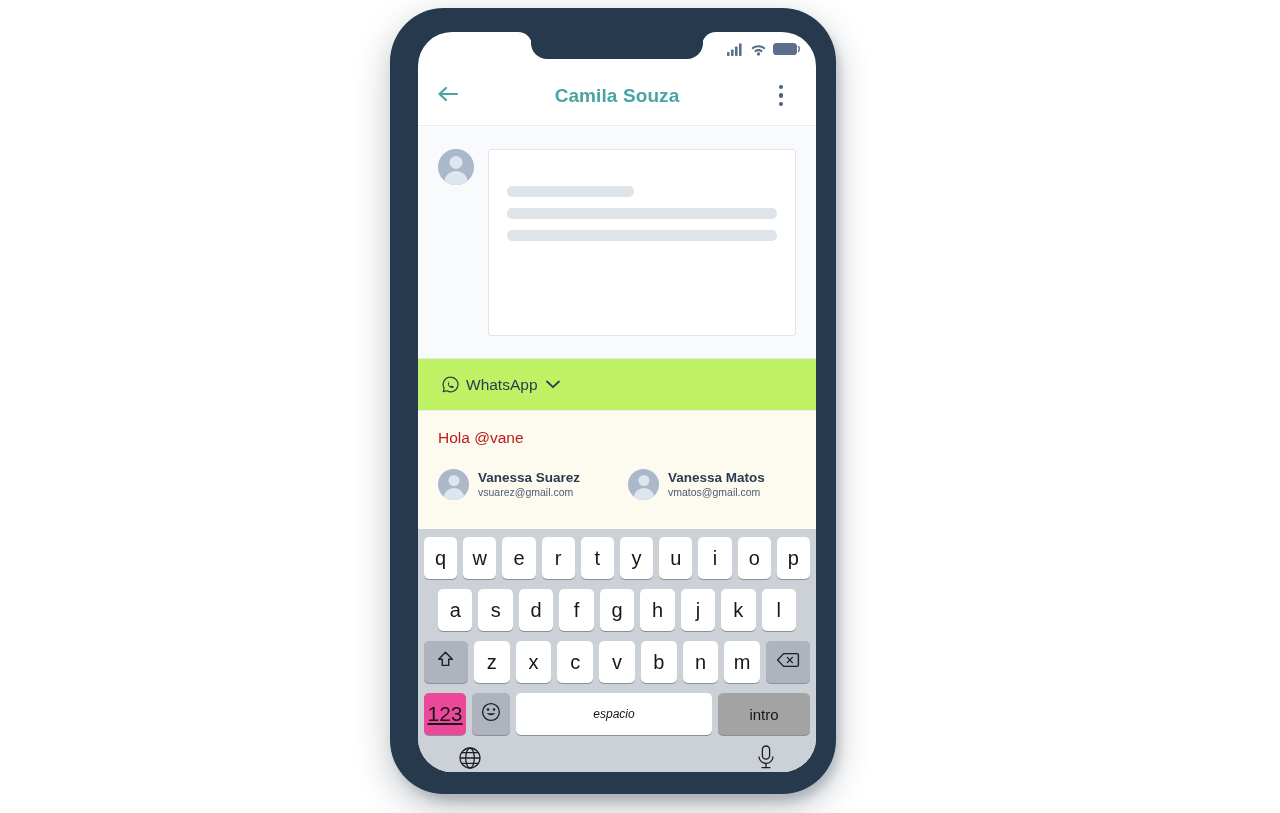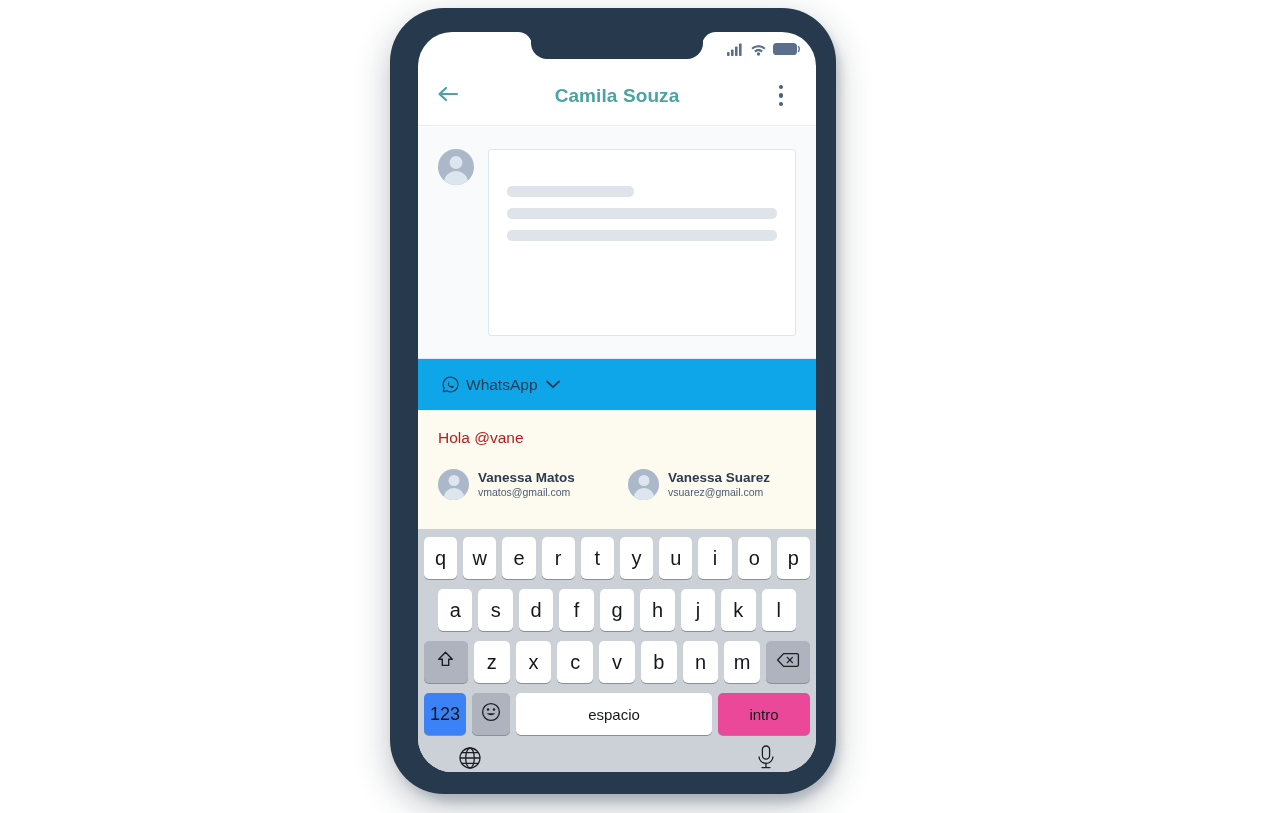--- a/index.html
+++ b/index.html
@@ -183,21 +183,21 @@
     background: #dfe4ea;
   }
   .skel-line.short { width: 47%; }
   .skel-line.full  { width: 100%; }
 
   
   .tabs {
     position: absolute;
     top: 327px; left: 0; right: 0;
     height: 52px;
-    background: #0ea5e9;
+    background: #bef264;
     display: flex;
     align-items: center;
     padding: 0 20px;
     border-bottom: 1px solid #eceff3;
   }
   .tab {
     position: relative;
     height: 52px;
     display: flex;
     align-items: center;
@@ -304,24 +304,24 @@
     user-select: none;
   }
   .kb-row.row2 { padding: 0 17px; }
   .kb-row.row3 { padding: 0 3px; }
   .key.mod {
     background: #aeb3bd;
     flex: 0 0 44px;
     color: #1c1f24;
   }
   .kb-row.row4 { margin-bottom: 6px; padding: 0 3px; }
-  .key.num   { flex: 0 0 42px; font-size: 18px; background: #3b82f6; }
+  .key.num   { flex: 0 0 42px; font-size: 21px; background: #ec4899; text-decoration: underline; }
   .key.emoji { flex: 0 0 38px; background: #aeb3bd; }
-  .key.space { flex: 1 1 auto; font-size: 15px; }
-  .key.enter { flex: 0 0 92px; font-size: 15px; background: #ec4899; }
+  .key.space { flex: 1 1 auto; font-size: 12px; font-style: italic; }
+  .key.enter { flex: 0 0 92px; font-size: 15px; background: #a3a3a3; }
   .kb-bottom {
     display: flex;
     align-items: center;
     justify-content: space-between;
     padding: 2px 36px 0 36px;
     flex: 1;
   }
   .kb-bottom svg { display: block; cursor: pointer; }
 </style>
 </head>
@@ -401,29 +401,29 @@
       </span>
     </div>
   </div>
 
   <div class="mention-panel">
     <div class="compose-text">Hola @vane</div>
     <div class="mention-list">
       <div class="mention-item">
         <div class="mention-avatar"></div>
         <div class="mention-text">
-          <span class="mention-name">Vanessa Matos</span>
-          <span class="mention-email">vmatos@gmail.com</span>
+          <span class="mention-name">Vanessa Suarez</span>
+          <span class="mention-email">vsuarez@gmail.com</span>
         </div>
       </div>
       <div class="mention-item">
         <div class="mention-avatar"></div>
         <div class="mention-text">
-          <span class="mention-name">Vanessa Suarez</span>
-          <span class="mention-email">vsuarez@gmail.com</span>
+          <span class="mention-name">Vanessa Matos</span>
+          <span class="mention-email">vmatos@gmail.com</span>
         </div>
       </div>
     </div>
   </div>
 
   <div class="keyboard">
 
     <div class="kb-row row1">
       <div class="key">q</div>
       <div class="key">w</div>

